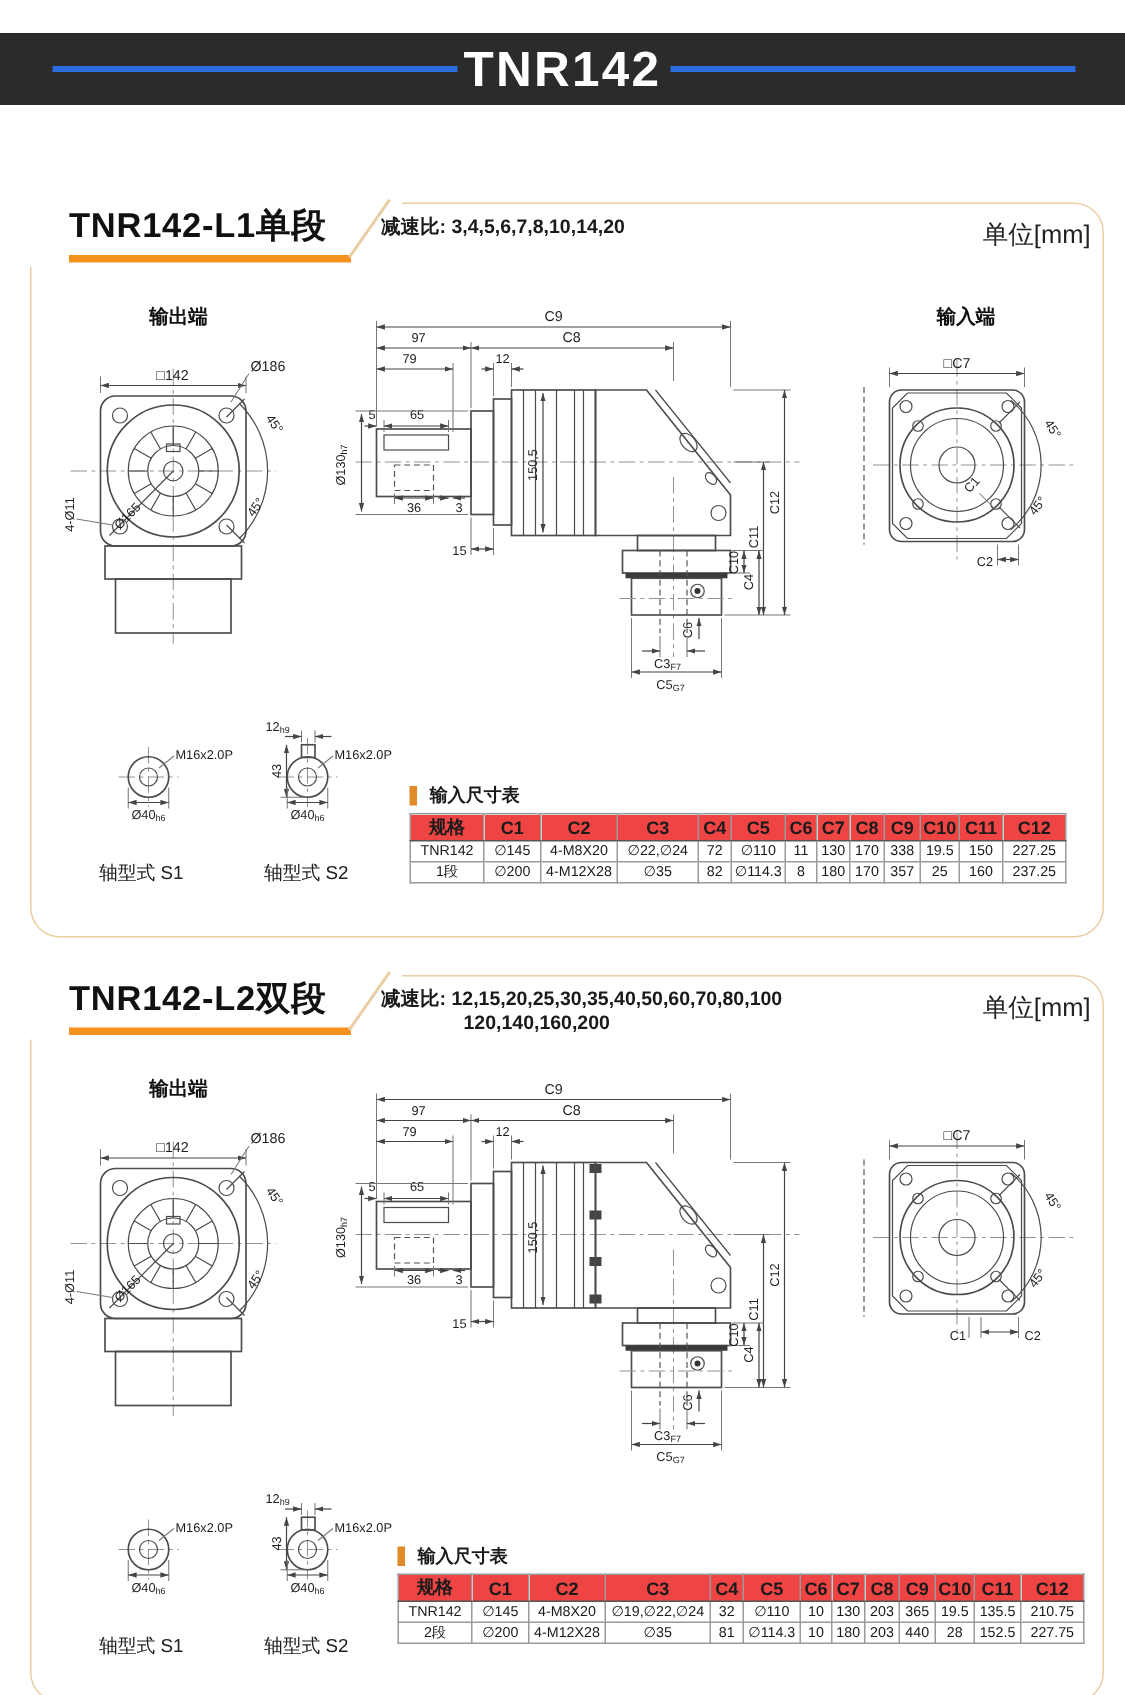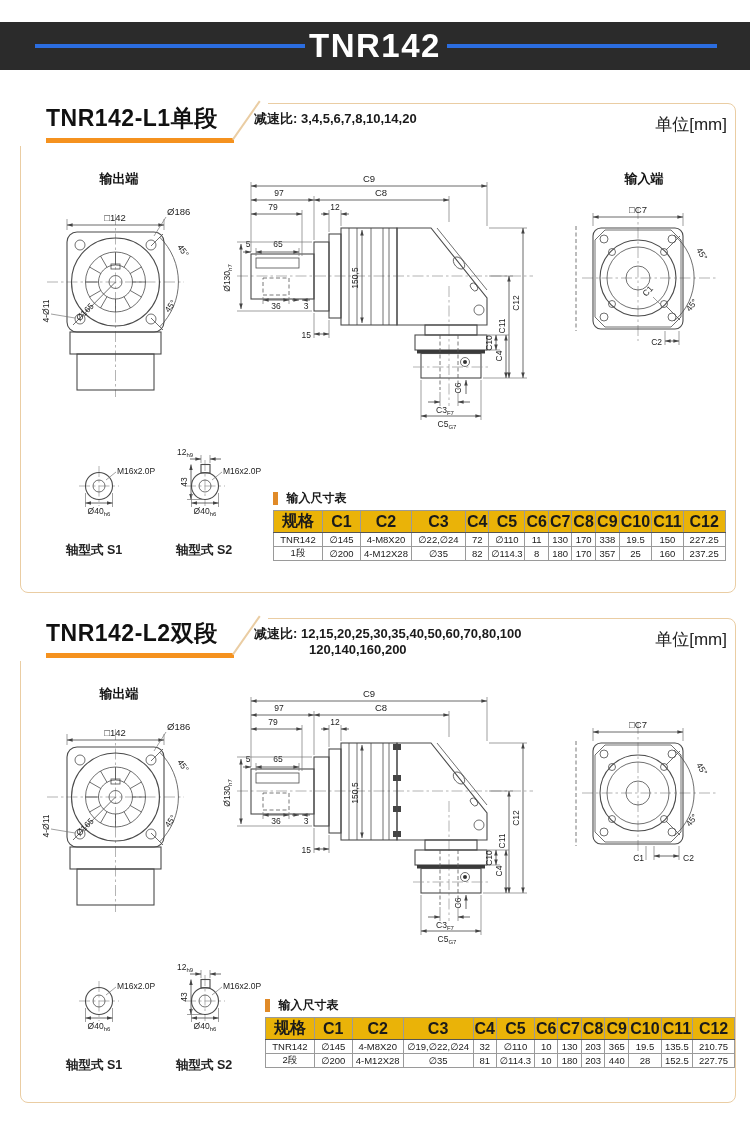--- a/index.html
+++ b/index.html
@@ -7,42 +7,42 @@
        font-family:"Liberation Sans",sans-serif;color:#1a1a1a;}
   .ab{position:absolute;}
   
   .header-bar{left:0;top:22px;width:750px;height:48px;background:#2b2b2b;
               display:flex;align-items:center;justify-content:center;}
   .header-title{color:#fff;font-size:33px;font-weight:bold;letter-spacing:1.5px;}
   .accent{height:4px;background:#2b6de0;top:44px;}
   .accent.l{left:35px;width:270px;}
   .accent.r{left:447px;width:270px;}
   
-  .panel{left:20px;width:714px;border:1.7px solid #eacda3;border-radius:8px;background:#fff;}
+  .panel{left:20px;width:714px;border:1.7px solid #eacda3;border-radius:20px;background:#fff;margin-top:32px;}
   #panel1{top:103px;height:488px;}
   #panel2{top:618px;height:483px;}
   .titlebox{left:-1px;top:-3px;width:248px;height:45px;background:#fff;}
   .panel-title{left:26px;top:2px;font-size:23px;font-weight:bold;color:#111;letter-spacing:.5px;}
   .orange-bar{left:26px;top:37px;width:188px;height:4.5px;background:#f5921f;}
   .diag{left:212px;top:38px;width:47px;height:1.7px;background:#eacda3;
         transform:rotate(-55deg);transform-origin:0 0;}
   .ratio{left:233px;top:6px;font-size:13px;font-weight:700;white-space:nowrap;}
   .ratio .nums{font-weight:600;}
   .ratio2{left:288px;top:23px;font-size:13px;font-weight:600;}
   .unit{right:8px;top:9px;font-size:17px;color:#222;}
-  .shaft-label{font-size:12.5px;font-weight:700;color:#222;}
+  .shaft-label{font-size:12.5px;font-weight:400;color:#222;}
   
   .tablebox{display:block;}
   .table-title{display:flex;align-items:center;gap:9px;font-size:12px;font-weight:bold;margin-bottom:3px;}
   .tbar{width:4.5px;height:13px;background:#e08a28;display:inline-block;}
   table.dim{border-collapse:collapse;table-layout:fixed;font-size:9.5px;
             border-top:1.7px solid #555;border-bottom:1.7px solid #555;}
   table.dim th,table.dim td{border:1px solid #9a9a9a;text-align:center;padding:0 1px;
             height:12.5px;white-space:nowrap;overflow:hidden;}
-  table.dim thead th{background:#eab308;font-weight:bold;font-size:16px;border-bottom:1.3px solid #555;}
+  table.dim thead th{background:#ef4444;font-weight:bold;font-size:12px;border-bottom:1.3px solid #555;}
   
   svg{position:absolute;overflow:visible;}
   .ol{stroke:#4b4b4b;stroke-width:1.1;fill:none;}
   .o2{stroke:#4b4b4b;stroke-width:.8;fill:none;}
   .cl{stroke:#949494;stroke-width:.7;fill:none;stroke-dasharray:11 3 2.5 3;}
   .hid{stroke:#555;stroke-width:.8;fill:none;stroke-dasharray:4 2.5;}
   .dim{stroke:#444;stroke-width:.8;fill:none;}
   .ext{stroke:#777;stroke-width:.7;fill:none;}
   text.t{font-family:"Liberation Sans",sans-serif;font-size:8.5px;fill:#1d1d1d;}
   text.t9{font-size:9.5px;}

